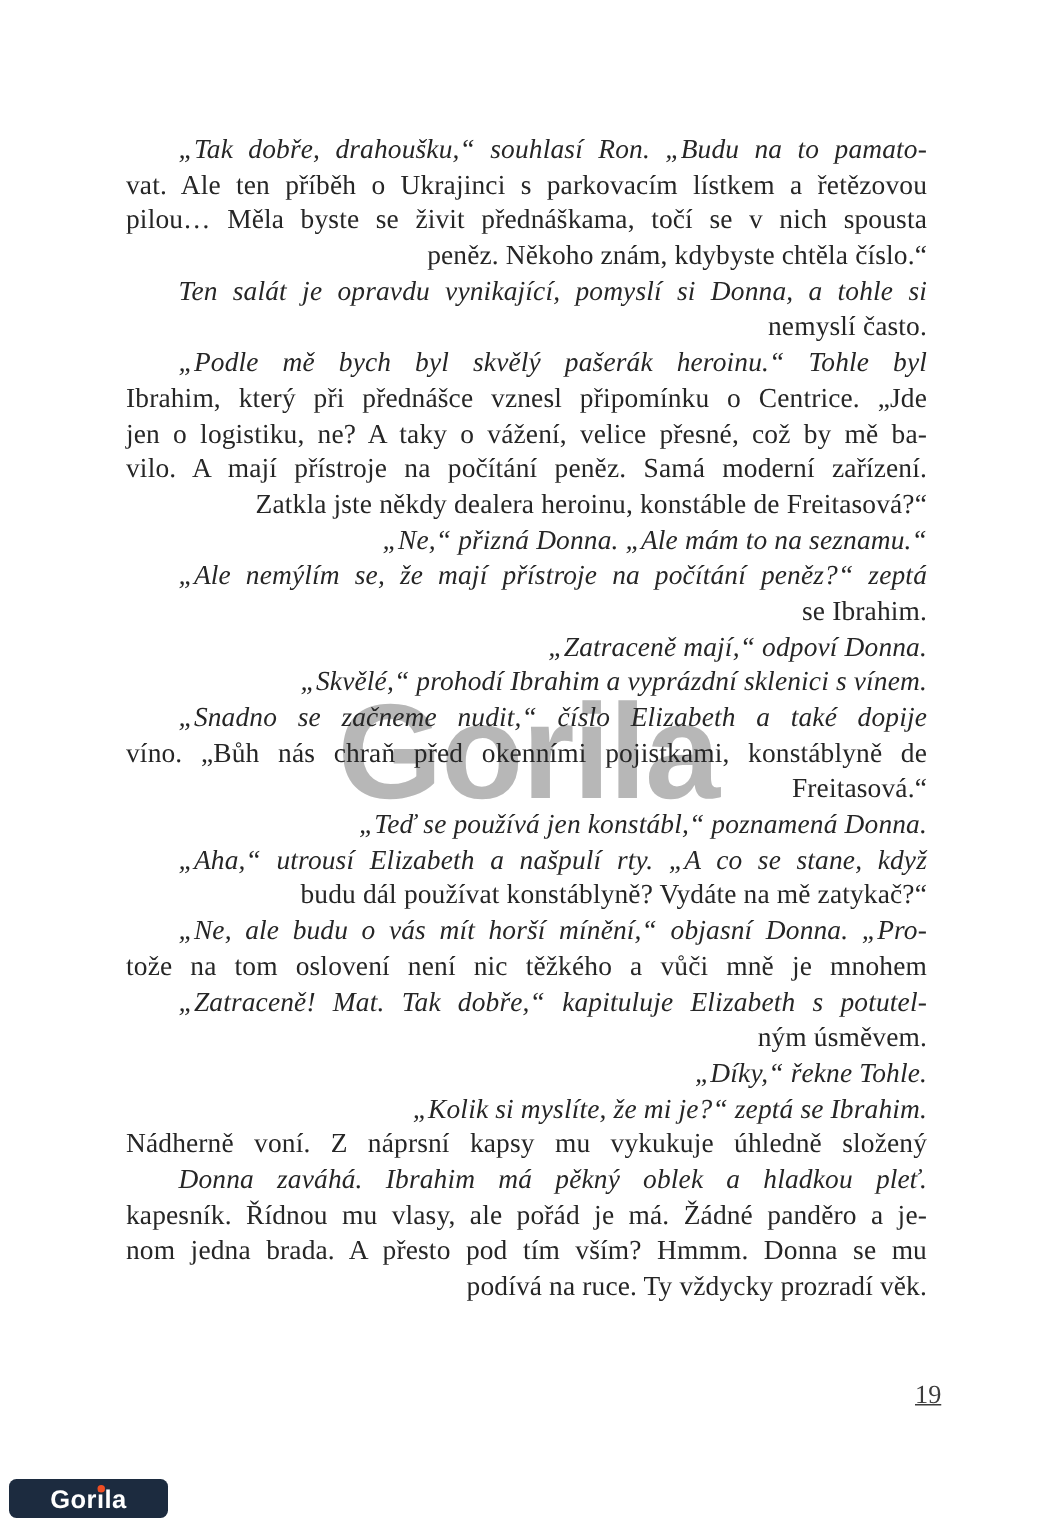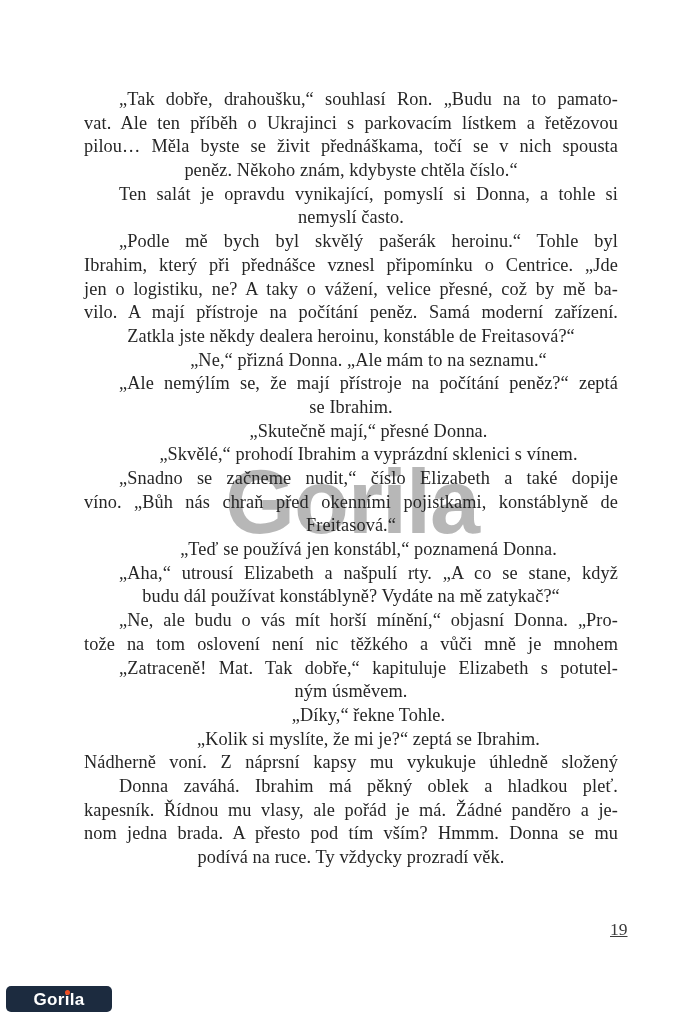--- a/index.html
+++ b/index.html
@@ -42,24 +42,24 @@
     letter-spacing: 0.1px;
     color: var(--text-color, #262626);
   }
   .line {
     height: 23.7px;
     text-align: justify;
     text-align-last: justify;
     white-space: normal;
   }
   .line.last {
-    text-align: center;
+    text-align: right;
     text-align-last: auto;
   }
-  .line.first { text-indent: 35px; }
+  .line.first { text-indent: 35px; font-style: italic; }
   .page-number {
     position: absolute;
     left: 610px;
     top: 919px;
     z-index: 2;
     font-size: 17.5px;
     color: var(--pagenum-color, #3c3c3c);
     text-decoration: underline;
   }
   .badge {
@@ -107,21 +107,21 @@
       <div class="line first">Ten salát je opravdu vynikající, pomyslí si Donna, a tohle si</div>
       <div class="line last">nemyslí často.</div>
       <div class="line first">„Podle mě bych byl skvělý pašerák heroinu.“ Tohle byl</div>
       <div class="line">Ibrahim, který při přednášce vznesl připomínku o Centrice. „Jde</div>
       <div class="line">jen o logistiku, ne? A taky o vážení, velice přesné, což by mě ba-</div>
       <div class="line">vilo. A mají přístroje na počítání peněz. Samá moderní zařízení.</div>
       <div class="line last">Zatkla jste někdy dealera heroinu, konstáble de Freitasová?“</div>
       <div class="line first last">„Ne,“ přizná Donna. „Ale mám to na seznamu.“</div>
       <div class="line first">„Ale nemýlím se, že mají přístroje na počítání peněz?“ zeptá</div>
       <div class="line last">se Ibrahim.</div>
-      <div class="line first last">„Skutečně mají,“ přesné Donna.</div>
+      <div class="line first last">„Zatraceně mají,“ odpoví Donna.</div>
       <div class="line first last">„Skvělé,“ prohodí Ibrahim a vyprázdní sklenici s vínem.</div>
       <div class="line first">„Snadno se začneme nudit,“ číslo Elizabeth a také dopije</div>
       <div class="line">víno. „Bůh nás chraň před okenními pojistkami, konstáblyně de</div>
       <div class="line last">Freitasová.“</div>
       <div class="line first last">„Teď se používá jen konstábl,“ poznamená Donna.</div>
       <div class="line first">„Aha,“ utrousí Elizabeth a našpulí rty. „A co se stane, když</div>
       <div class="line last">budu dál používat konstáblyně? Vydáte na mě zatykač?“</div>
       <div class="line first">„Ne, ale budu o vás mít horší mínění,“ objasní Donna. „Pro-</div>
       <div class="line">tože na tom oslovení není nic těžkého a vůči mně je mnohem</div>
       <div class="line first">„Zatraceně! Mat. Tak dobře,“ kapituluje Elizabeth s potutel-</div>

